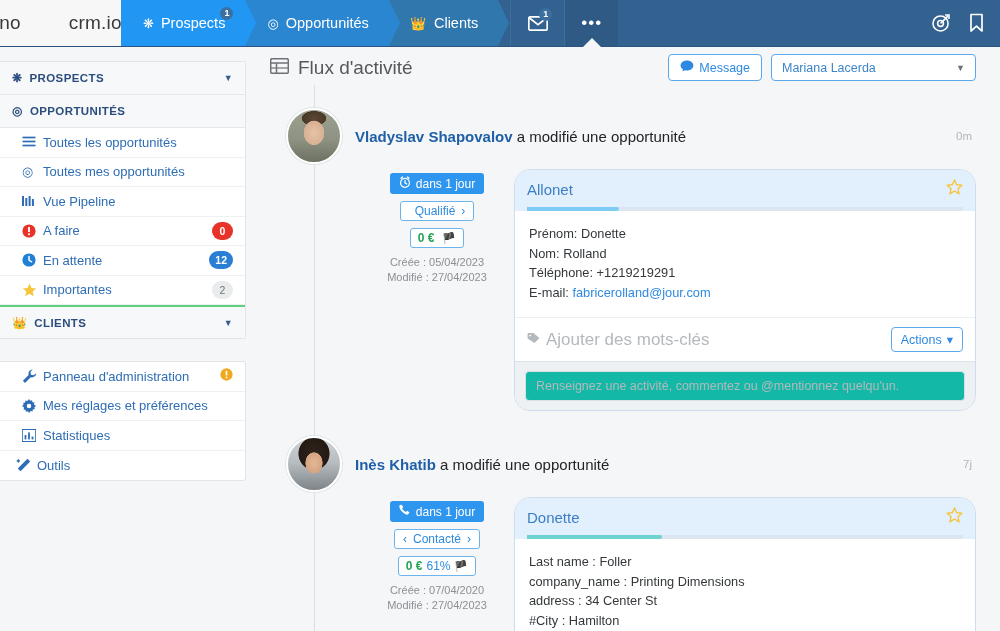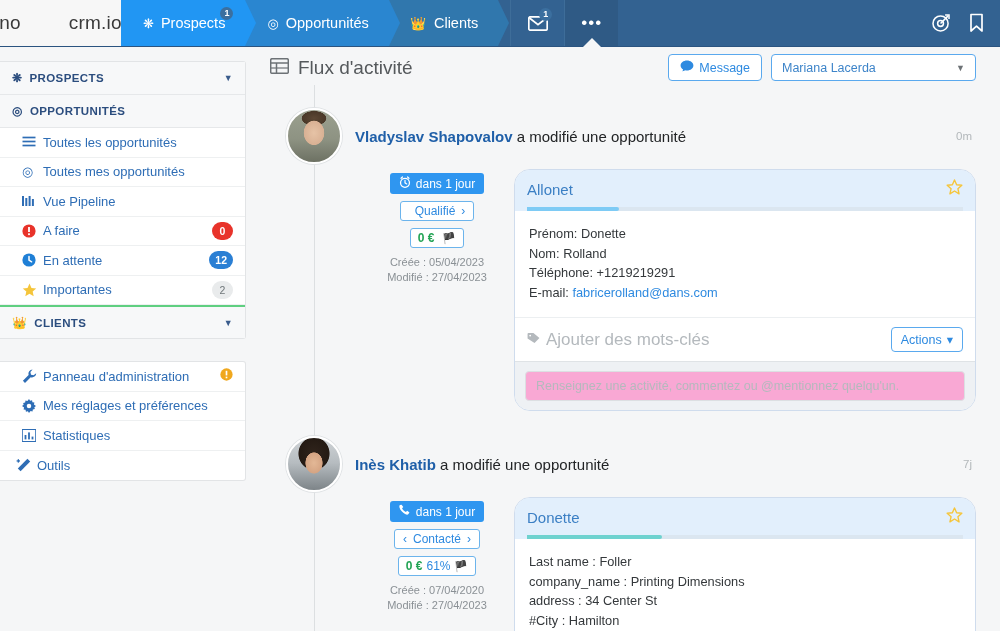--- a/index.html
+++ b/index.html
@@ -198,21 +198,21 @@
   }
   .kw { display:flex; align-items:center; gap:6px; color:#b4b9bd; font-size:17px; cursor:pointer; }
   .kw .tagico { color:#9aa0a5; font-size:12px; }
   .btn-actions {
     margin-left:auto; border:1px solid #5aa9ee; border-radius:4px; background:#fff;
     color:#2e8ae0; font-size:12.5px; padding:4px 9px; display:flex;align-items:center;gap:5px;
     cursor:pointer; font-family:"Liberation Sans",sans-serif;
   }
   .comment-zone { background:#eef1f4; padding:9px 10px; border-top:1px solid #dfe3e6; }
   .comment-input {
-    width:100%; height:30px; border:1px solid #dcdfe2; border-radius:4px; background:#f9a8d4;
+    width:100%; height:30px; border:1px solid #dcdfe2; border-radius:4px; background:#14b8a6;
     font-size:12.5px; padding:0 10px; outline:none; color:#333;
     font-family:"Liberation Sans",sans-serif;
   }
   .comment-input::placeholder { color:#b4b9bd; }
 </style>
 </head>
 <body>
 
 <div class="topnav">
   <div class="logo">
@@ -491,21 +491,21 @@
                   </span>
                 </div>
                 <div class="progress">
                   <span id="prog0" style="width: 21%; background: rgb(126, 203, 245);"></span>
                 </div>
               </div>
               <div class="card-fields">
                 <div><span>Prénom:</span> <span>Donette</span></div>
                 <div><span>Nom:</span> <span>Rolland</span></div>
                 <div><span>Téléphone:</span> <span>+1219219291</span></div>
-                <div><span>E-mail:</span> <a href="#">fabricerolland@dans.com</a></div>
+                <div><span>E-mail:</span> <a href="#">fabricerolland@jour.com</a></div>
               </div>
               <div class="card-foot">
                 <div class="kw">
                   <span class="tagico">
                     <svg width="13" height="12" viewBox="0 0 14 12">
                         <path d="M0.6 1.6a1 1 0 011-1h5.3l6.5 5.4-5.3 5.4L0.6 6.5z" fill="#b4b9bd"></path>
                         <circle cx="3.4" cy="3.4" r="1" fill="#fff"></circle>
                       </svg>
                   </span>
                   <span>Ajouter des mots-clés</span>

